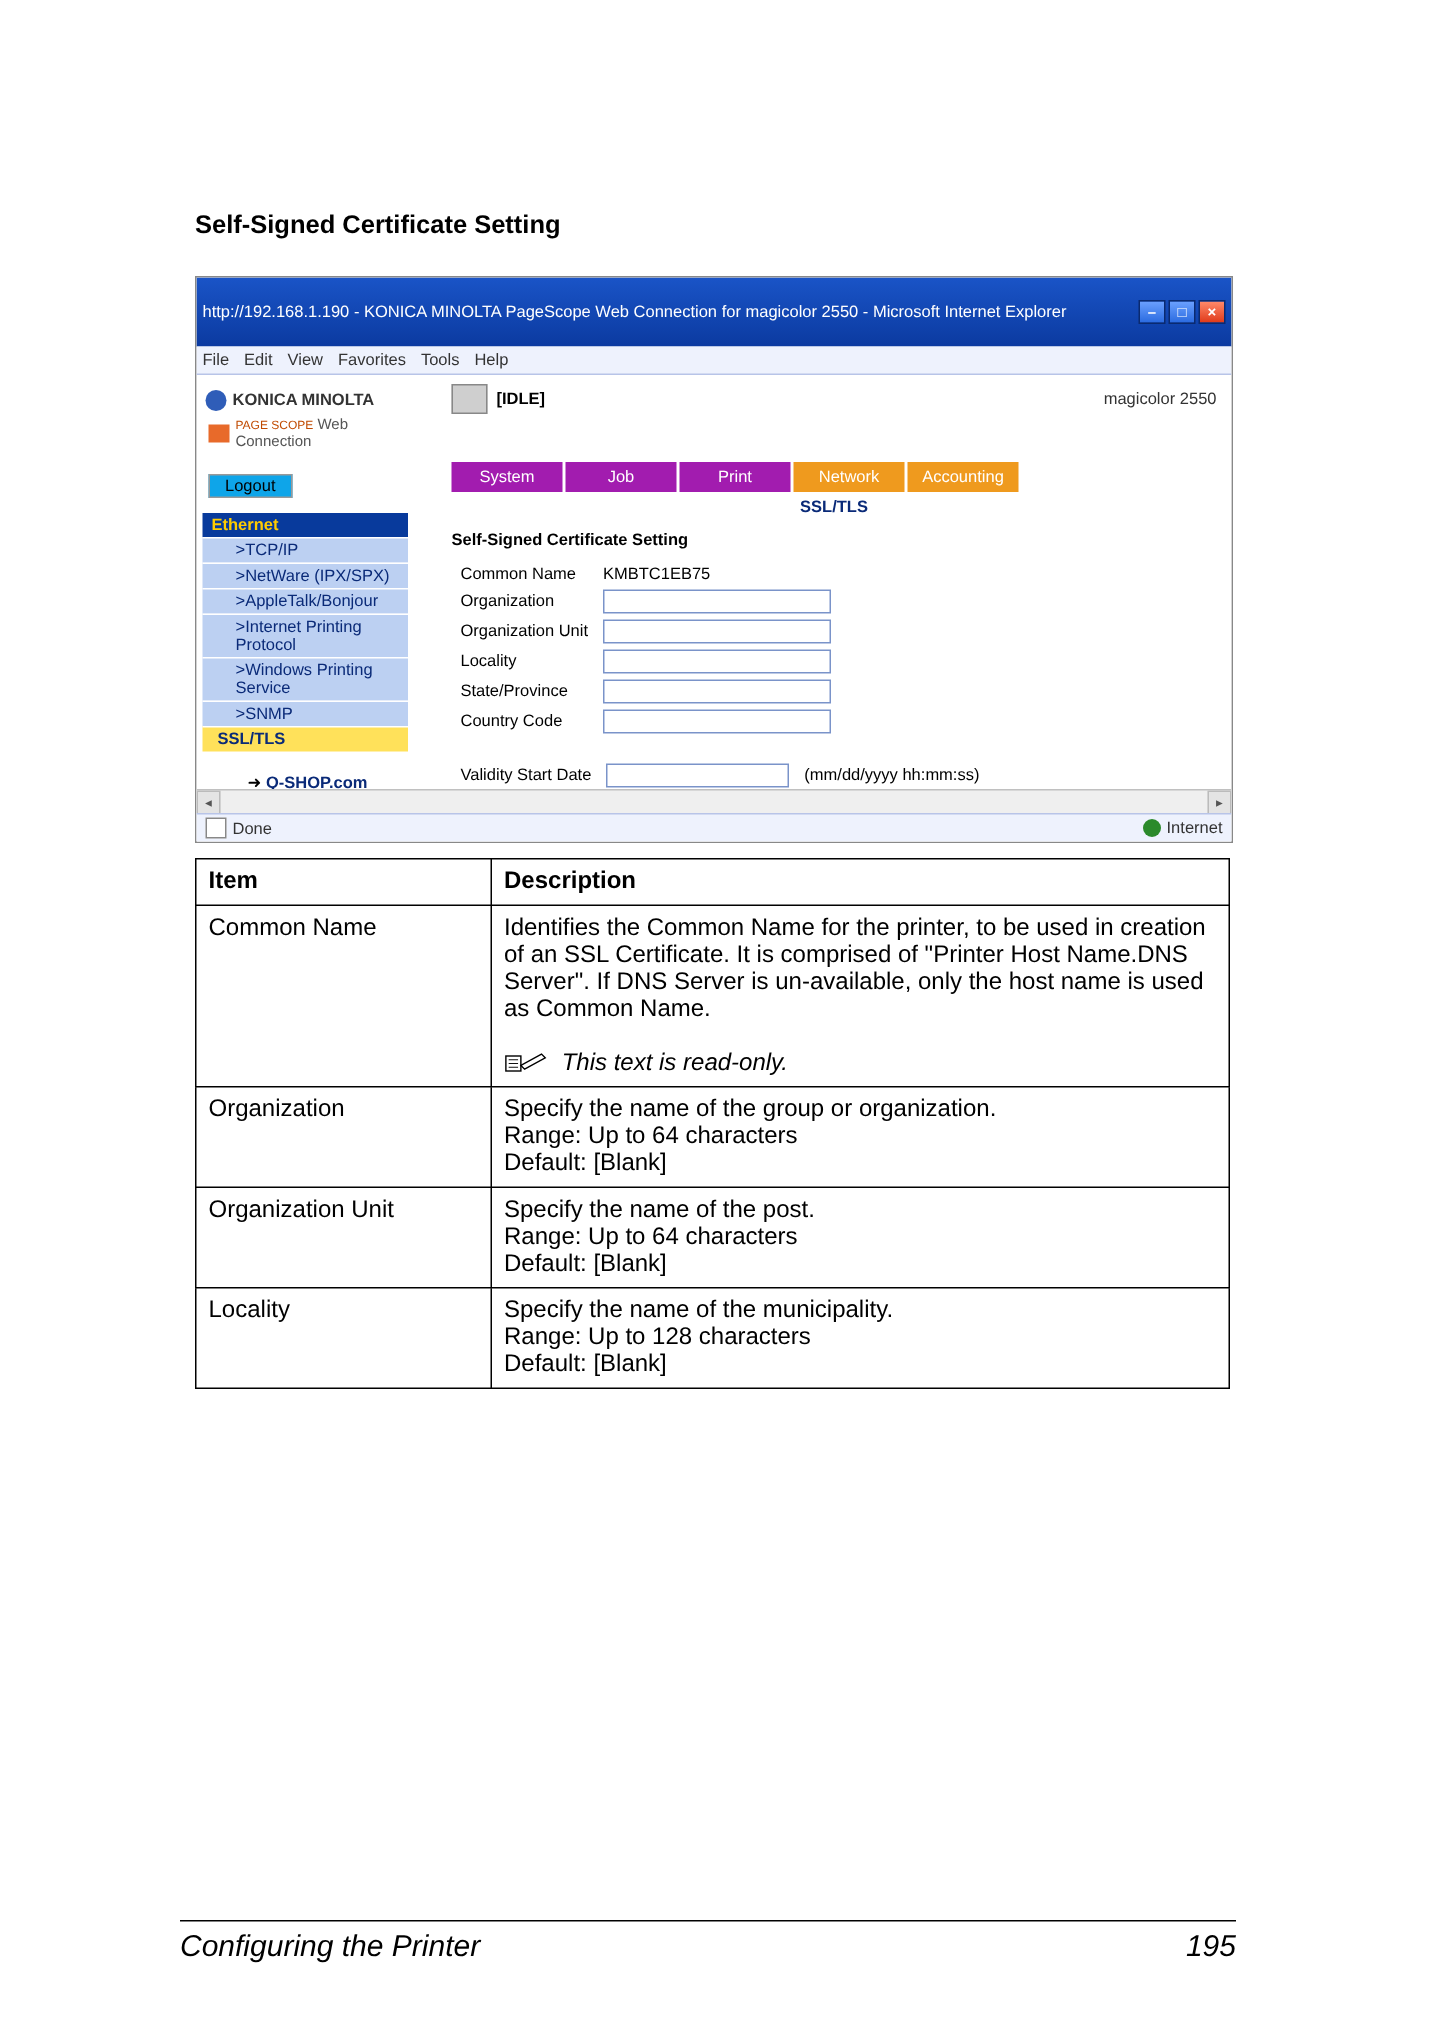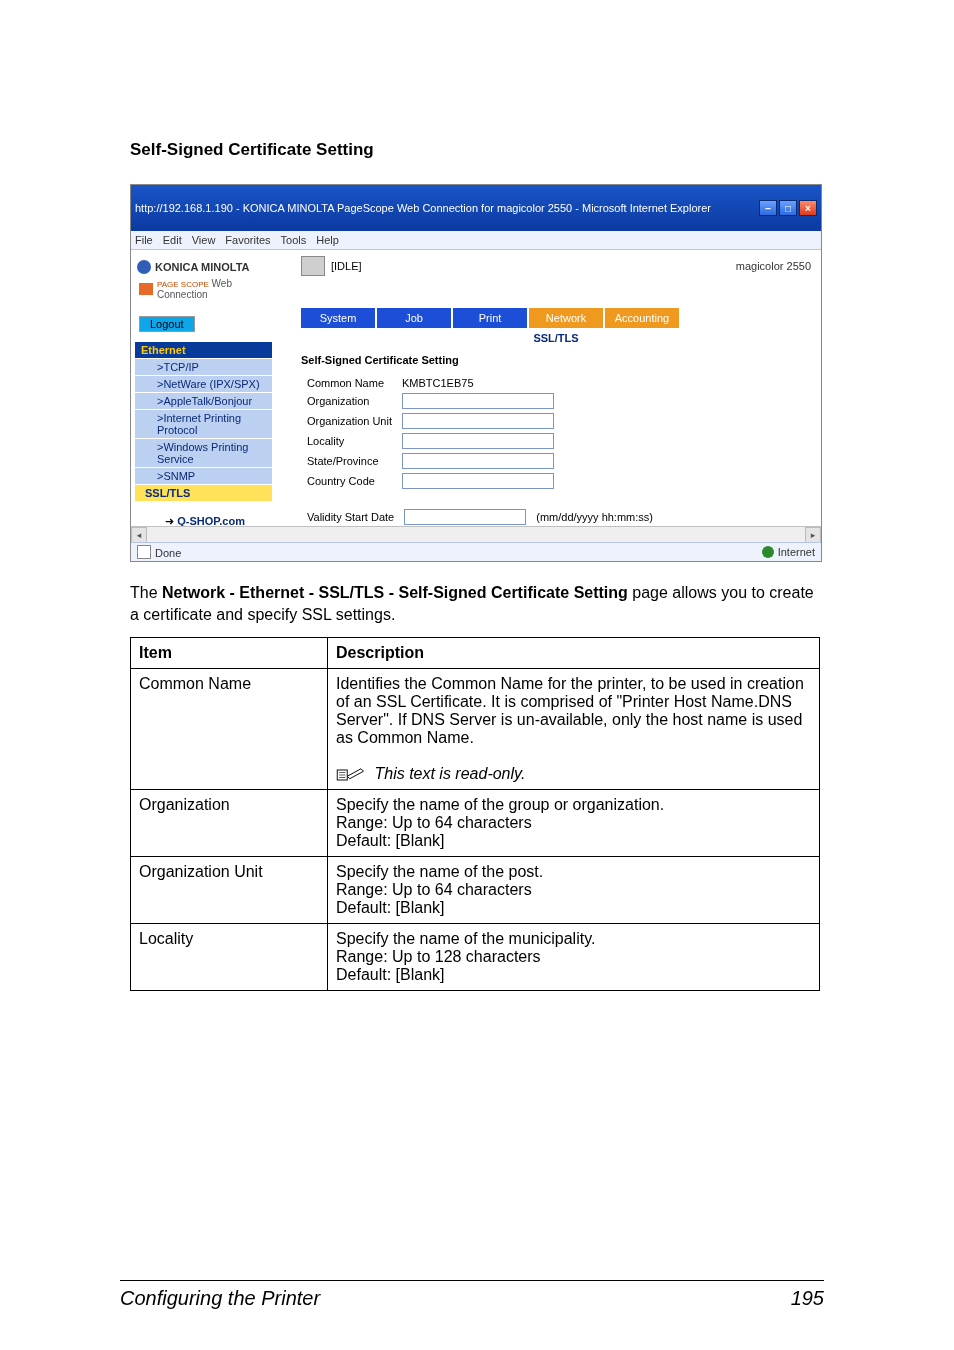--- a/index.html
+++ b/index.html
@@ -22,25 +22,25 @@
   .logoutbtn{margin:14px 0 0 8px;font-size:11px;background:#0ea5e9;border:1px solid #999;padding:1px 10px}
   .navlist{margin:10px 19px 0 4px}
   .navhdr{background:#083a9c;color:#fc0;font-weight:bold;padding:2px 6px;font-size:11px}
   .navrow{background:#bcd0f2;color:#0a2a78;padding:2px 6px 2px 22px;border-top:1px solid #fff;font-size:11px}
   .navrow.sel{background:#ffe15a;color:#0a2a78;font-weight:bold;padding-left:10px}
   .qshop{display:inline-block;margin:14px 0 0 34px;color:#000;font-size:11px}
   .qshop b{color:#0a2a78}
   .mainarea{flex:1;padding:6px 10px 0 10px;background:#fff;position:relative}
   .topline{display:flex;align-items:center;justify-content:space-between}
   .prnicon{width:22px;height:18px;background:#cfcfcf;border:1px solid #888}
-  .idle{font-weight:normal}
+  .idle{font-weight:bold}
   .model{color:#333}
   .tabsrow{display:flex;margin:32px 0 4px 0}
   .tab{width:74px;height:20px;display:flex;align-items:center;justify-content:center;color:#fff;font-size:11px;margin-right:2px}
-  .tab.g{background:#1d4ed8}
+  .tab.g{background:#a21caf}
   .tab.s{background:#ef9a1e;color:#fff}
   .subtab{margin:4px 0 10px 0;color:#0a2a78;font-weight:bold;text-align:center;font-size:11px}
   .hdrtxt{font-weight:bold;font-size:11px;margin-bottom:8px;color:#000}
   .formtbl td{font-size:11px;padding:1px 4px;vertical-align:middle}
   .txtbox{width:150px;height:14px;border:1px solid #7a93c9;background:#fff}
   .txtbox.sm{width:38px}
   .selbox{width:260px;height:16px;border:1px solid #7a93c9;background:#fff;font-size:10px;display:flex;align-items:center;justify-content:space-between;padding:0 0 0 3px}
   .selbox .dd{width:14px;height:14px;background:#cfe0ff;border-left:1px solid #7a93c9;display:flex;align-items:center;justify-content:center;color:#334;font-size:9px}
   .hr{border-top:1px solid #ccc;margin:10px 0}
   .statusbar{position:absolute;left:0;right:0;bottom:0;height:18px;background:#eef2fd;border-top:1px solid #b8c4e8;display:flex;align-items:center;justify-content:space-between;font-size:11px;padding:0 6px;color:#333}
@@ -216,23 +216,20 @@
           <span class="doneicon"></span>
           <span>Done</span>
         </span>
       <span class="r">
           <span class="globe"></span>
           <span>Internet</span>
         </span>
     </div>
   </div>
 
-  <div class="caption">
-    <span>The </span><b>Network - Ethernet - SSL/TLS - Self-Signed Certificate Setting</b><span> page allows you to create a certificate and specify SSL settings.</span>
-  </div>
 
   <table class="desc">
     <tbody>
         <tr>
       <th style="width:180px">Item</th>
       <th>Description</th>
     </tr>
     <tr>
       <td>Common Name</td>
       <td>

